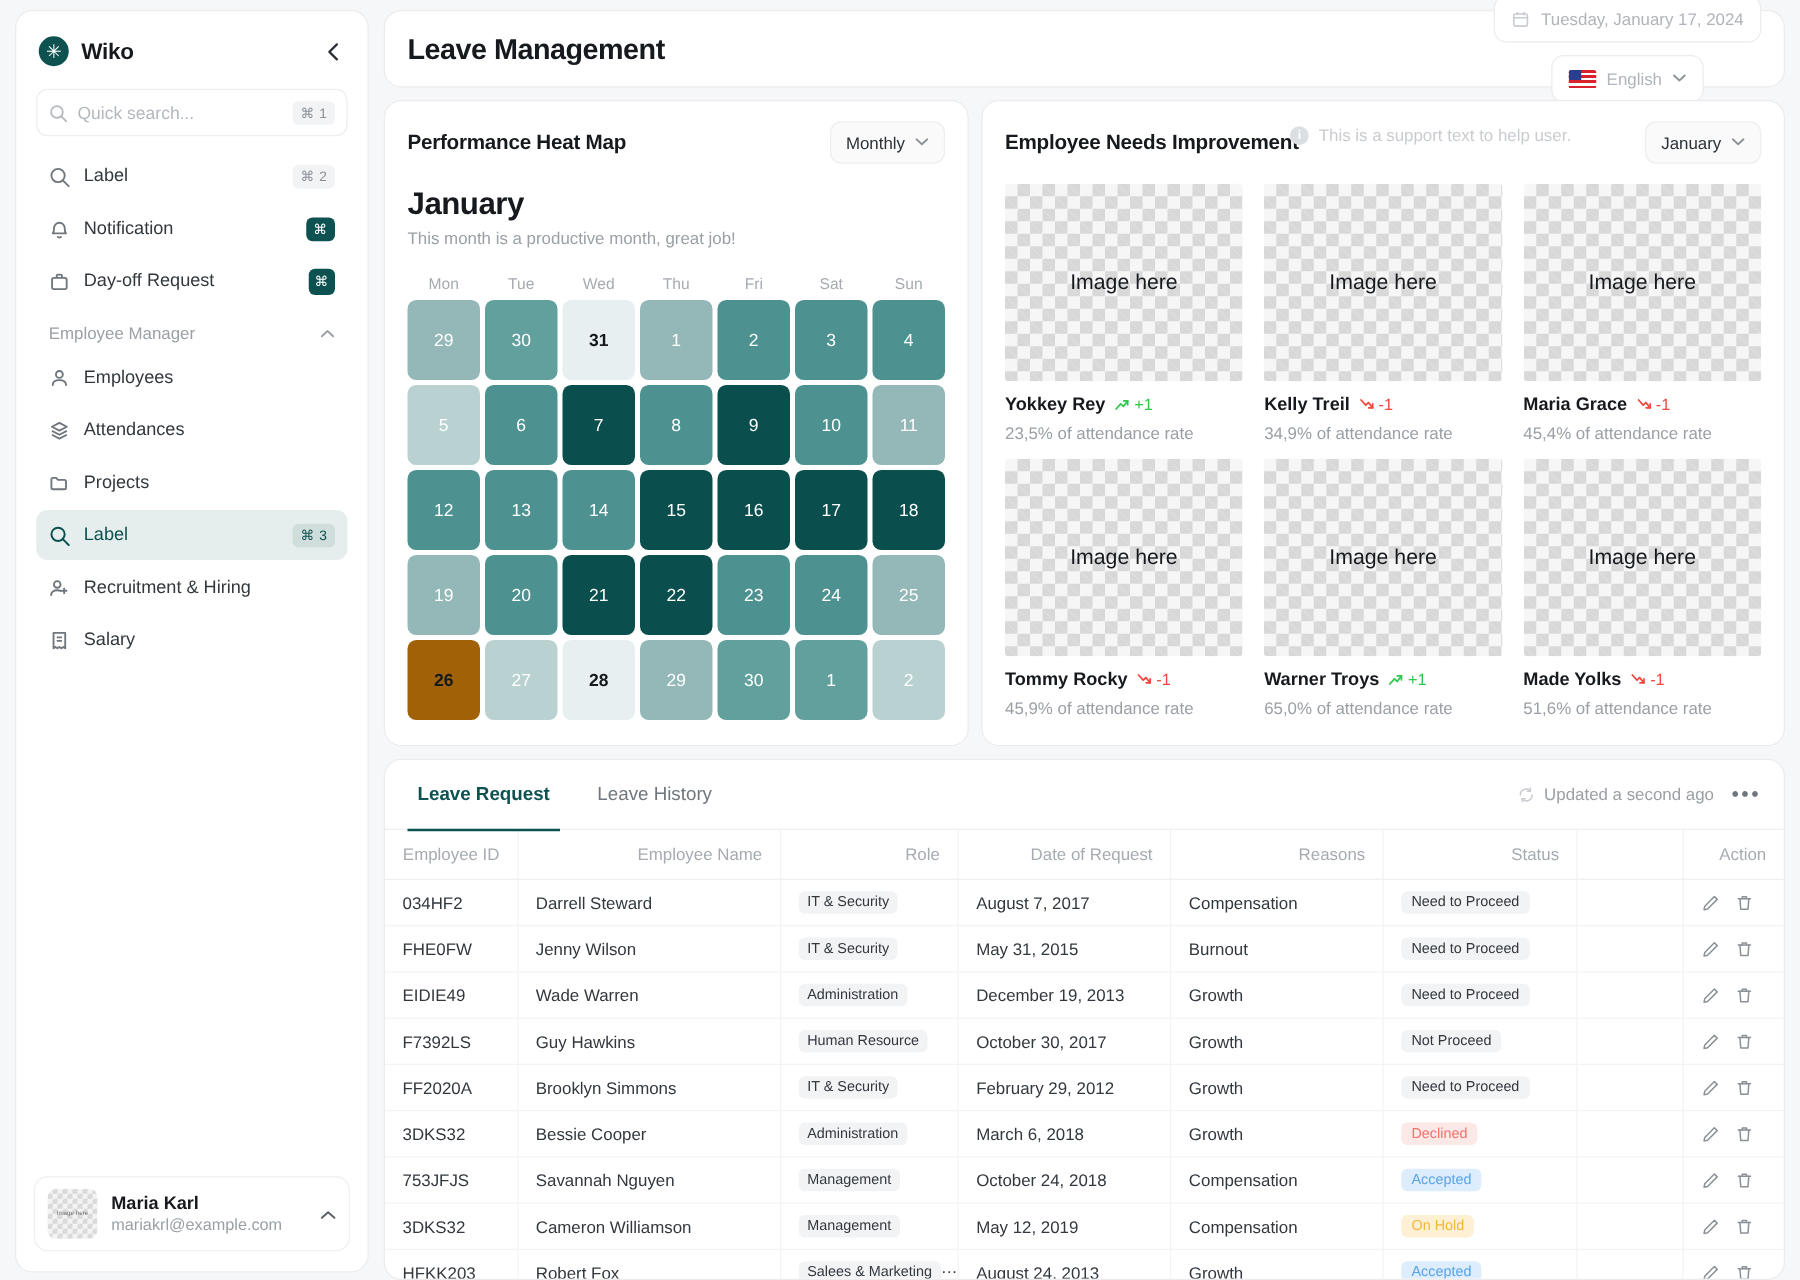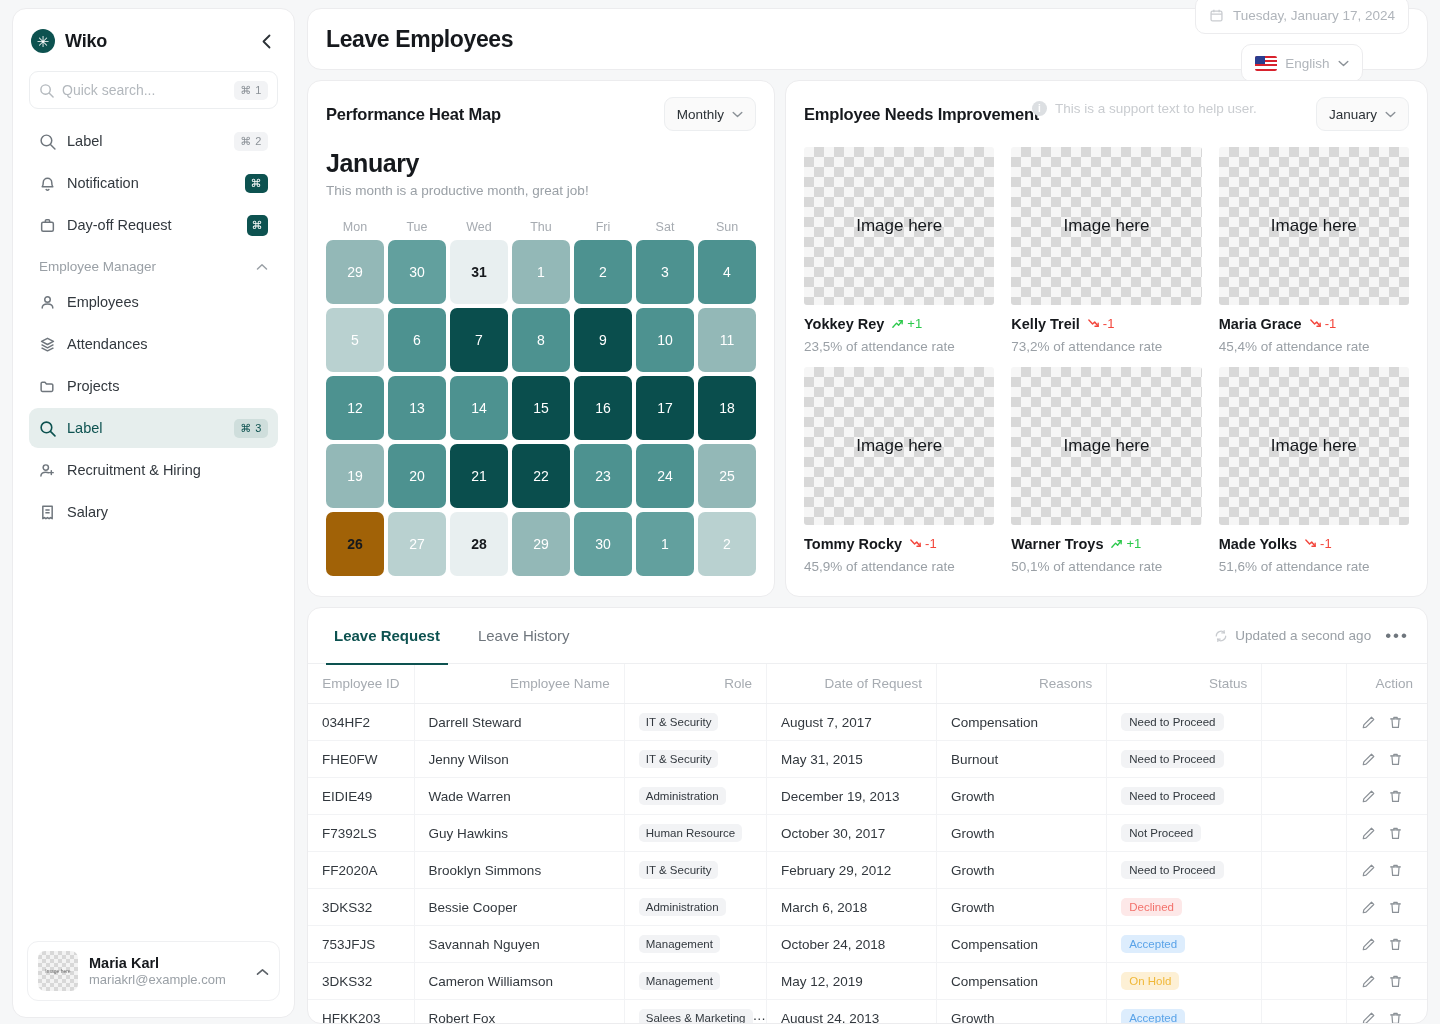--- a/index.html
+++ b/index.html
@@ -321,21 +321,21 @@
               <path d="M1.5 6.2L6.5 1.8 11.5 6.2"></path>
             </svg>
         </span>
       </div>
     </div>
   </aside>
 
   <main class="main">
 
     <div class="card topbar">
-      <div class="page-title">Leave Employees</div>
+      <div class="page-title">Leave Management</div>
       <div class="topbar-right">
         <div class="pill">
           <svg width="15" height="15" viewBox="0 0 16 16" fill="none" stroke="#c9ccd0" stroke-width="1.4" stroke-linejoin="round">
               <rect x="2.2" y="3.4" width="11.6" height="10.4" rx="1.6"></rect>
               <path d="M5.2 1.8v2.6M10.8 1.8v2.6M2.2 6.6h11.6"></path>
             </svg>
           <span>Tuesday, January 17, 2024</span>
         </div>
         <div class="pill lang">
           <span class="flag"></span>
@@ -453,21 +453,21 @@
               <div class="emp-name-row">
                 <span class="emp-name">Kelly Treil</span>
                 <span class="trend down">
                   <svg width="13" height="13" viewBox="0 0 14 14" fill="none" stroke="currentColor" stroke-width="1.5" stroke-linecap="round" stroke-linejoin="round">
                     <path d="M2 3.2L6 7.6l2.3-2.2L12 10"></path>
                     <path d="M8.6 10H12V6.6"></path>
                   </svg>
                   <span>-1</span>
                 </span>
               </div>
-              <div class="emp-rate">73,2% of attendance rate</div>
+              <div class="emp-rate">34,9% of attendance rate</div>
             </div>
             <div>
               <div class="emp-img">
                 <span>Image here</span>
               </div>
               <div class="emp-name-row">
                 <span class="emp-name">Maria Grace</span>
                 <span class="trend down">
                   <svg width="13" height="13" viewBox="0 0 14 14" fill="none" stroke="currentColor" stroke-width="1.5" stroke-linecap="round" stroke-linejoin="round">
                     <path d="M2 3.2L6 7.6l2.3-2.2L12 10"></path>
@@ -501,21 +501,21 @@
               <div class="emp-name-row">
                 <span class="emp-name">Warner Troys</span>
                 <span class="trend up">
                   <svg width="13" height="13" viewBox="0 0 14 14" fill="none" stroke="currentColor" stroke-width="1.5" stroke-linecap="round" stroke-linejoin="round">
                     <path d="M2 11L6 6.6l2.3 2.2L12 4"></path>
                     <path d="M8.6 4H12v3.4"></path>
                   </svg>
                   <span>+1</span>
                 </span>
               </div>
-              <div class="emp-rate">50,1% of attendance rate</div>
+              <div class="emp-rate">65,0% of attendance rate</div>
             </div>
             <div>
               <div class="emp-img">
                 <span>Image here</span>
               </div>
               <div class="emp-name-row">
                 <span class="emp-name">Made Yolks</span>
                 <span class="trend down">
                   <svg width="13" height="13" viewBox="0 0 14 14" fill="none" stroke="currentColor" stroke-width="1.5" stroke-linecap="round" stroke-linejoin="round">
                     <path d="M2 3.2L6 7.6l2.3-2.2L12 10"></path>

